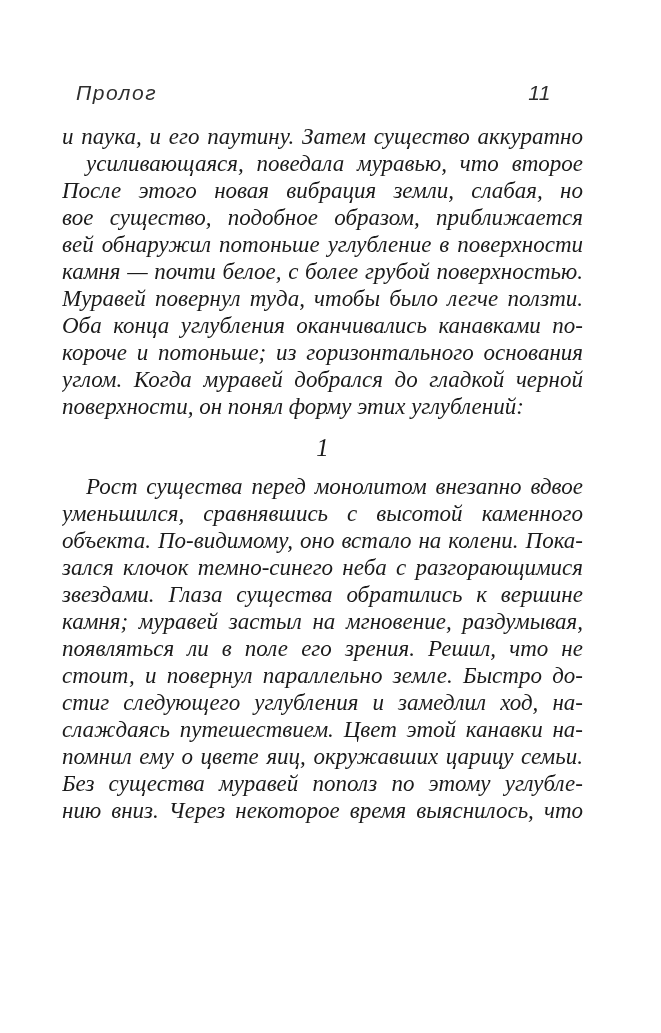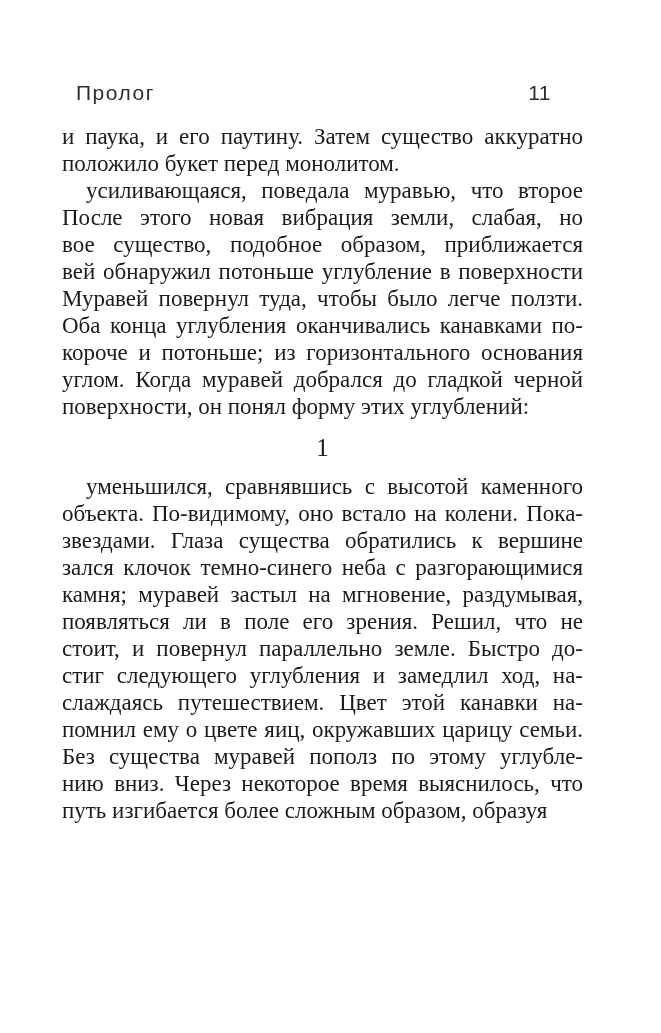--- a/index.html
+++ b/index.html
@@ -6,20 +6,21 @@
     margin: 0;
     padding: 0;
     background: #ffffff;
   }
   .page {
     position: relative;
     width: 661px;
     height: 1033px;
     background: #ffffff;
     overflow: hidden;
+    font-style: italic;
   }
   .running-head {
     position: absolute;
     top: 79px;
     left: 76px;
     right: 110px;
     display: flex;
     justify-content: space-between;
     align-items: baseline;
     font-family: "Liberation Sans", sans-serif;
@@ -76,48 +77,48 @@
 
   <div class="running-head">
     <span class="rh-title">Пролог</span>
     <span class="rh-page">11</span>
   </div>
 
   <div class="text-column">
 
     <div class="para">
         <div class="line">и паука, и его паутину. Затем существо аккуратно</div>
-        <div class="line natural">положило букет перед монолитом.</div>
       </div>
 
     <div class="para indent-first">
         <div class="line">усиливающаяся, поведала муравью, что второе жи-</div>
         <div class="line">После этого новая вибрация земли, слабая, но</div>
         <div class="line">вое существо, подобное образом, приближается</div>
         <div class="line">вей обнаружил потоньше углубление в поверхности</div>
+        <div class="line">камня — почти белое, с более грубой поверхностью.</div>
         <div class="line">Муравей повернул туда, чтобы было легче ползти.</div>
         <div class="line">Оба конца углубления оканчивались канавками по-</div>
         <div class="line">короче и потоньше; из горизонтального основания</div>
         <div class="line">углом. Когда муравей добрался до гладкой черной</div>
         <div class="line natural">поверхности, он понял форму этих углублений:</div>
       </div>
 
     <div class="section-number">1</div>
 
     <div class="para indent-first">
+        <div class="line">Рост существа перед монолитом внезапно вдвое</div>
         <div class="line">уменьшился, сравнявшись с высотой каменного</div>
         <div class="line">объекта. По-видимому, оно встало на колени. Пока-</div>
+        <div class="line">зался клочок темно-синего неба с разгорающимися</div>
         <div class="line">звездами. Глаза существа обратились к вершине</div>
-        <div class="line">зался клочок темно-синего неба с разгорающимися</div>
         <div class="line">камня; муравей застыл на мгновение, раздумывая,</div>
         <div class="line">появляться ли в поле его зрения. Решил, что не</div>
         <div class="line">стоит, и повернул параллельно земле. Быстро до-</div>
         <div class="line">стиг следующего углубления и замедлил ход, на-</div>
         <div class="line">слаждаясь путешествием. Цвет этой канавки на-</div>
         <div class="line">помнил ему о цвете яиц, окружавших царицу семьи.</div>
         <div class="line">Без существа муравей пополз по этому углубле-</div>
         <div class="line">нию вниз. Через некоторое время выяснилось, что</div>
-        <div class="line natural">путь изгибается более сложным образом, образуя</div>
       </div>
 
   </div>
 
 </div>
 
 </body></html>

